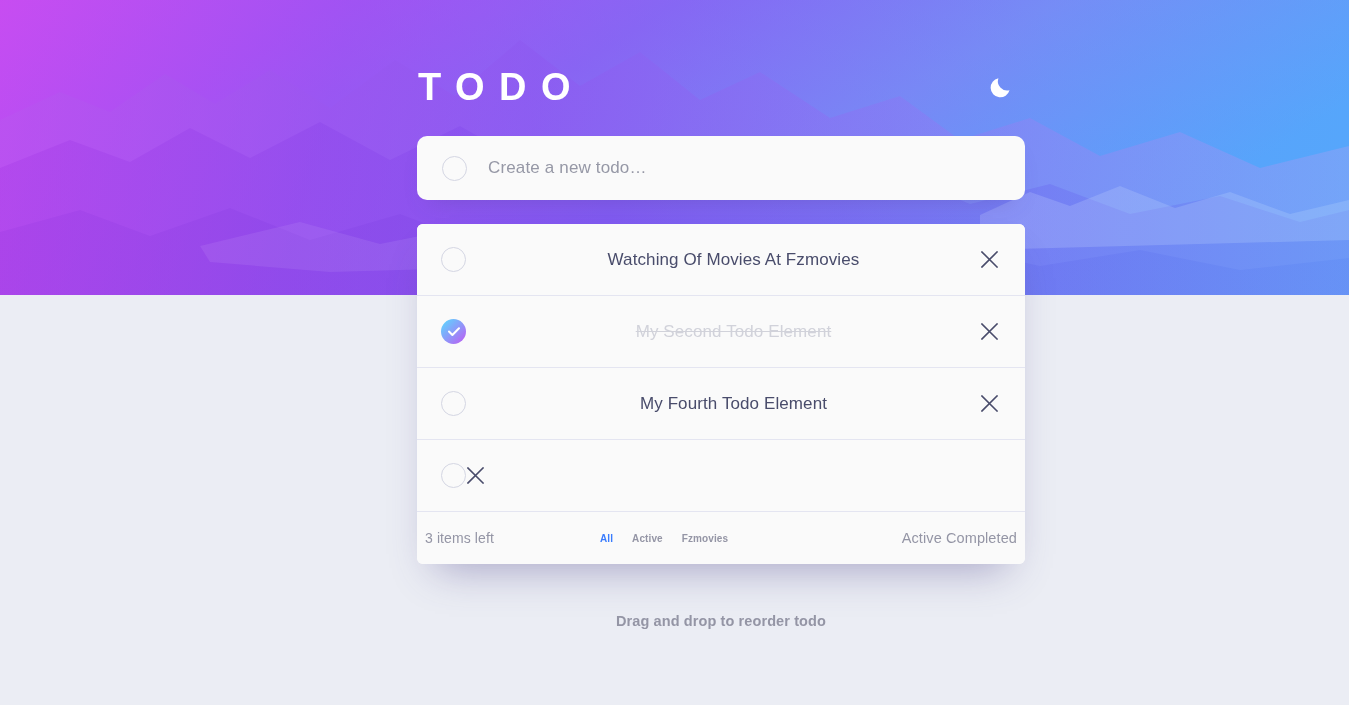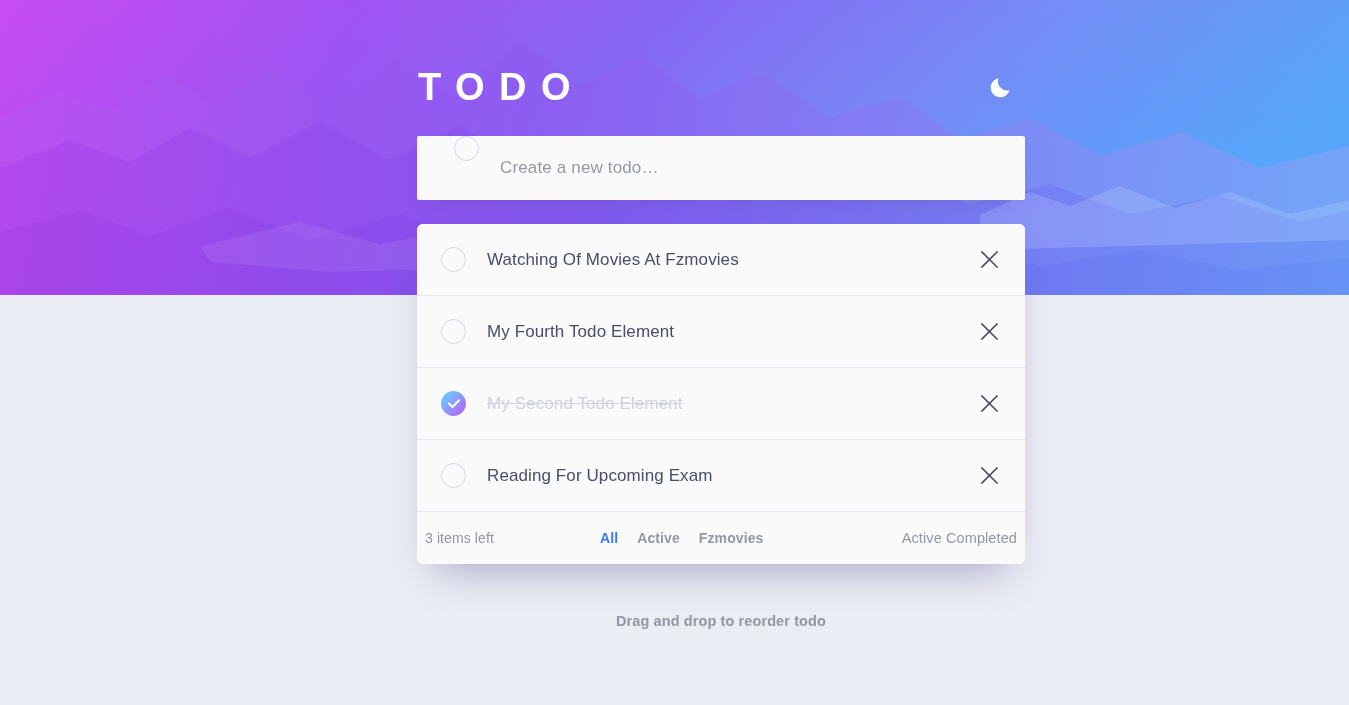--- a/index.html
+++ b/index.html
@@ -83,25 +83,25 @@
     cursor: pointer;
     background: none;
     border: none;
     margin-right: 8px;
   }
 
   
   .new-todo {
     margin-top: 14px;
     background: #fafafa;
-    border-radius: 2px;
+    border-radius: 10px;
     height: 64px;
     display: flex;
-    align-items: flex-start;
-    padding: 0 37px;
+    align-items: center;
+    padding: 0 25px;
     box-shadow: 0 12px 24px -14px rgba(80,70,140,0.35);
   }
   .new-todo-input {
     border: none;
     outline: none;
     background: transparent;
     font-family: "Liberation Sans", sans-serif;
     font-size: 17px;
     color: #4d5067;
     letter-spacing: 0.15px;
@@ -153,20 +153,21 @@
   }
 
   .todo-label {
     flex: 1;
     margin-left: 21px;
     font-size: 17px;
     color: #494c6b;
     letter-spacing: 0.1px;
     user-select: none;
     cursor: pointer;
+    text-align: center;
   }
   .todo-row.completed .todo-label {
     color: #d1d2da;
     text-decoration: line-through;
   }
 
   .delete-btn {
     width: 18px;
     height: 18px;
     border: none;
@@ -197,21 +198,21 @@
     display: flex;
     gap: 19px;
     flex: 1;
     justify-content: flex-start;
     margin-left: 5px;
   }
   .filter {
     background: none;
     border: none;
     font-family: "Liberation Sans", sans-serif;
-    font-size: 14px;
+    font-size: 10px;
     font-weight: 700;
     color: #9495a5;
     cursor: pointer;
     padding: 0;
     letter-spacing: 0.1px;
   }
   .filter.active { color: #3a7cfd; }
   .clear-btn {
     background: none;
     border: none;
@@ -308,51 +309,50 @@
         
       </button>
       <span class="todo-label">Watching Of Movies At Fzmovies</span>
       <button class="delete-btn">
         <svg width="17" height="17" viewBox="0 0 17 17">
           <path d="M1 1L16 16M16 1L1 16" stroke="#494c6b" stroke-width="1.6" stroke-linecap="square"></path>
         </svg>
       </button>
     </div>
 
+    <div class="todo-row completed">
+      <button class="check done">
+        <svg class="tick" width="12" height="10" viewBox="0 0 12 10">
+          <path d="M1 4.5L4.4 8 11 1.3" stroke="#ffffff" stroke-width="2" fill="none" stroke-linecap="round" stroke-linejoin="round"></path>
+        </svg>
+      </button>
+      <span class="todo-label">My Second Todo Element</span>
+      <button class="delete-btn">
+        <svg width="17" height="17" viewBox="0 0 17 17">
+          <path d="M1 1L16 16M16 1L1 16" stroke="#494c6b" stroke-width="1.6" stroke-linecap="square"></path>
+        </svg>
+      </button>
+    </div>
+
     <div class="todo-row">
       <button class="check">
         
       </button>
       <span class="todo-label">My Fourth Todo Element</span>
       <button class="delete-btn">
         <svg width="17" height="17" viewBox="0 0 17 17">
           <path d="M1 1L16 16M16 1L1 16" stroke="#494c6b" stroke-width="1.6" stroke-linecap="square"></path>
         </svg>
       </button>
     </div>
 
-    <div class="todo-row completed">
-      <button class="check done">
-        <svg class="tick" width="12" height="10" viewBox="0 0 12 10">
-          <path d="M1 4.5L4.4 8 11 1.3" stroke="#ffffff" stroke-width="2" fill="none" stroke-linecap="round" stroke-linejoin="round"></path>
-        </svg>
-      </button>
-      <span class="todo-label">My Second Todo Element</span>
-      <button class="delete-btn">
-        <svg width="17" height="17" viewBox="0 0 17 17">
-          <path d="M1 1L16 16M16 1L1 16" stroke="#494c6b" stroke-width="1.6" stroke-linecap="square"></path>
-        </svg>
-      </button>
-    </div>
-
     <div class="todo-row">
       <button class="check">
         
       </button>
-      <span class="todo-label">Reading For Upcoming Exam</span>
       <button class="delete-btn">
         <svg width="17" height="17" viewBox="0 0 17 17">
           <path d="M1 1L16 16M16 1L1 16" stroke="#494c6b" stroke-width="1.6" stroke-linecap="square"></path>
         </svg>
       </button>
     </div>
 
     <div class="list-footer">
       <span class="items-left">3 items left</span>
       <div class="filters">

